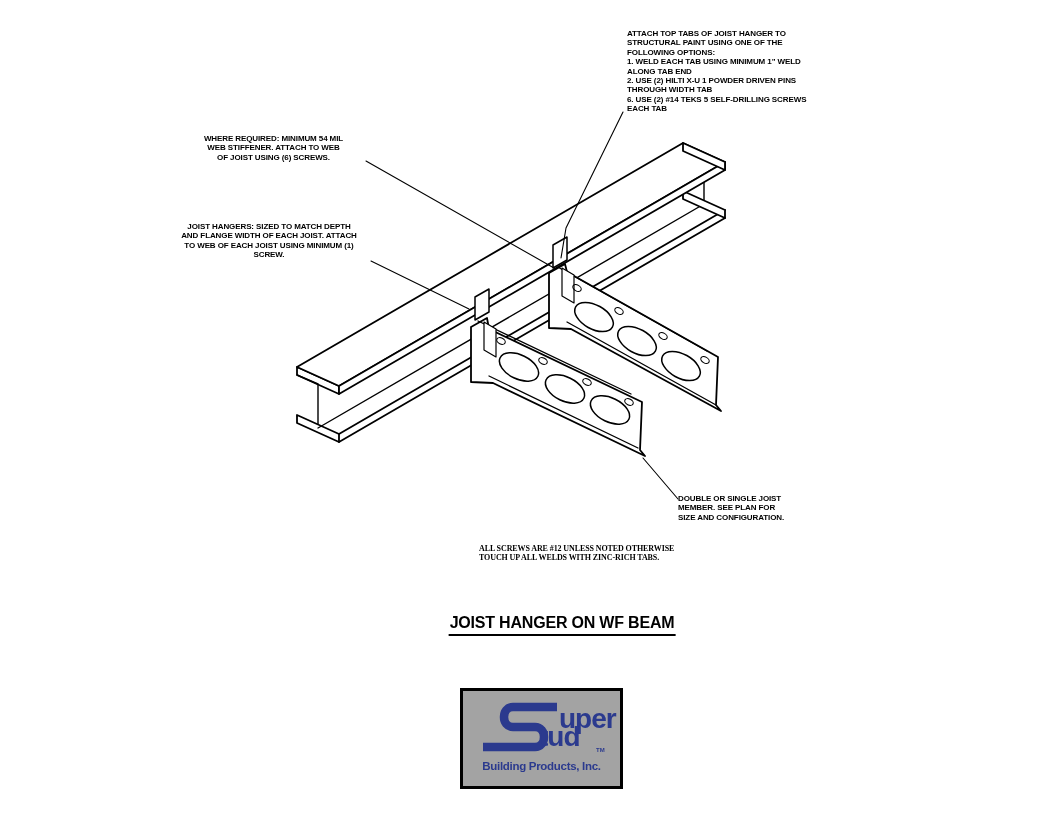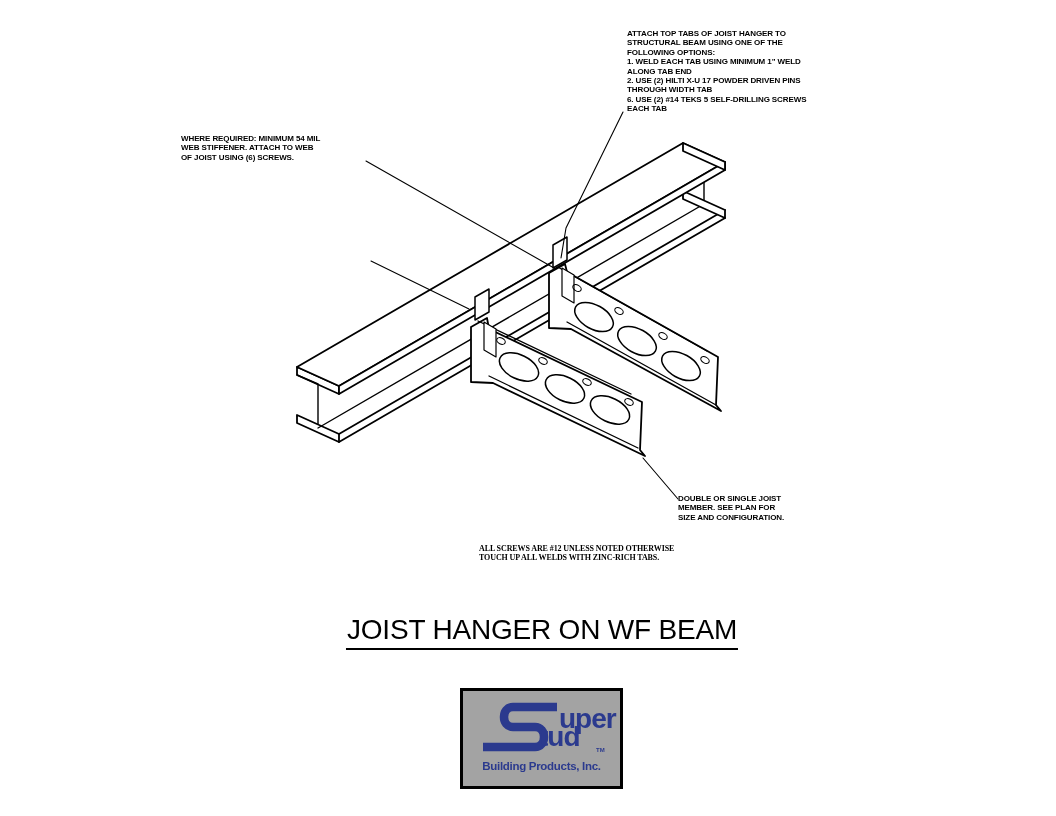--- a/index.html
+++ b/index.html
@@ -1,23 +1,23 @@
 <!DOCTYPE html>
 <html><head>
 <meta charset="utf-8">
 <style>
   html,body{margin:0;padding:0;background:#fff;}
   .page{position:relative;width:848px;height:816px;background:#fff;overflow:hidden;
         font-family:"Liberation Sans",sans-serif;color:#000;}
   .ann{position:absolute;font-weight:bold;font-size:8px;line-height:9.4px;
        letter-spacing:-0.1px;white-space:nowrap;}
-  .ann.right{text-align:left;}
+  .ann.right{text-align:center;}
   .drawing-svg{position:absolute;left:0;top:0;}
-  .detail-title{position:absolute;left:542px;top:614px;transform:translateX(-50%);
-       font-size:28px;font-weight:normal;letter-spacing:-0.2px;white-space:nowrap;
+  .detail-title{position:absolute;left:562px;top:614px;transform:translateX(-50%);
+       font-size:16px;font-weight:bold;letter-spacing:-0.2px;white-space:nowrap;
        border-bottom:2.5px solid #000;padding:0 1px 2px 1px;}
   .logo-box{position:absolute;left:460px;top:688px;width:163px;height:101px;
        border:3px solid #000;box-sizing:border-box;background:#a3a3a3;}
 </style>
 </head>
 <body>
 
 <div class="page">
 
   <svg class="drawing-svg" width="1056" height="816" viewBox="0 0 1056 816">
@@ -80,36 +80,42 @@
         <path d="M623,112 L566,228 L561,258"></path>
         <path d="M366,161 L554,268"></path>
         <path d="M371,261 L469,309"></path>
         <path d="M678,499 L643,458"></path>
       </g>
     </g>
   </svg>
 
   <div class="ann" style="left:627px;top:29px;">
     <div>ATTACH TOP TABS OF JOIST HANGER TO</div>
-    <div>STRUCTURAL BEAM USING ONE OF THE</div>
+    <div>STRUCTURAL PAINT USING ONE OF THE</div>
     <div>FOLLOWING OPTIONS:</div>
     <div>1. WELD EACH TAB USING MINIMUM 1" WELD</div>
     <div>ALONG TAB END</div>
-    <div>2. USE (2) HILTI X-U 17 POWDER DRIVEN PINS</div>
+    <div>2. USE (2) HILTI X-U 1 POWDER DRIVEN PINS</div>
     <div>THROUGH WIDTH TAB</div>
     <div>6. USE (2) #14 TEKS 5 SELF-DRILLING SCREWS</div>
     <div>EACH TAB</div>
   </div>
 
   <div class="ann right" style="left:181px;top:134px;width:185px;">
     <div>WHERE REQUIRED: MINIMUM 54 MIL</div>
     <div>WEB STIFFENER. ATTACH TO WEB</div>
     <div>OF JOIST USING (6) SCREWS.</div>
   </div>
 
+  <div class="ann right" style="left:169px;top:222px;width:200px;">
+    <div>JOIST HANGERS: SIZED TO MATCH DEPTH</div>
+    <div>AND FLANGE WIDTH OF EACH JOIST. ATTACH</div>
+    <div>TO WEB OF EACH JOIST USING MINIMUM (1)</div>
+    <div>SCREW.</div>
+  </div>
 
   <div class="ann" style="left:678px;top:494px;">
     <div>DOUBLE OR SINGLE JOIST</div>
     <div>MEMBER. SEE PLAN FOR</div>
     <div>SIZE AND CONFIGURATION.</div>
   </div>
 
   <div class="ann" style="left:479px;top:544px;font-family:Liberation Serif, serif;">
     <div>ALL SCREWS ARE #12 UNLESS NOTED OTHERWISE</div>
     <div>TOUCH UP ALL WELDS WITH ZINC-RICH TABS.</div>

